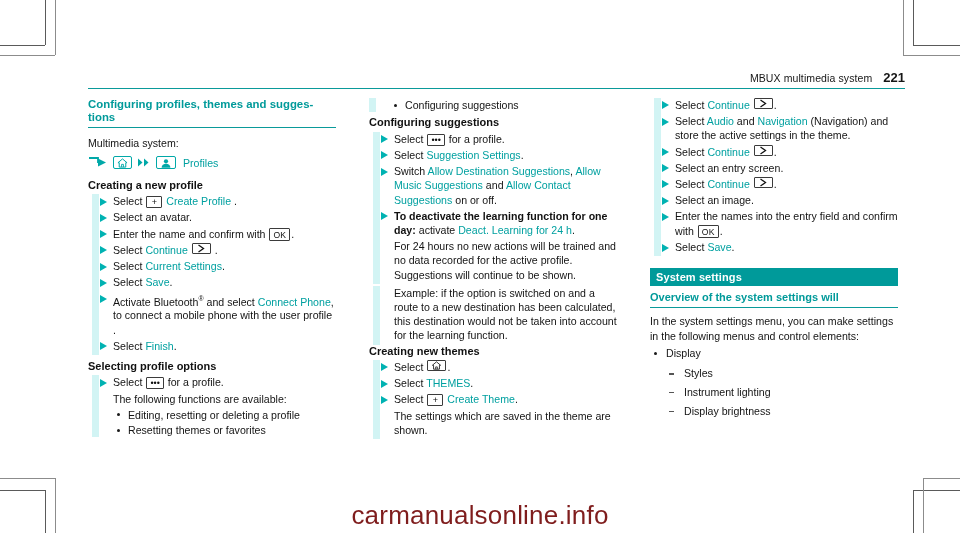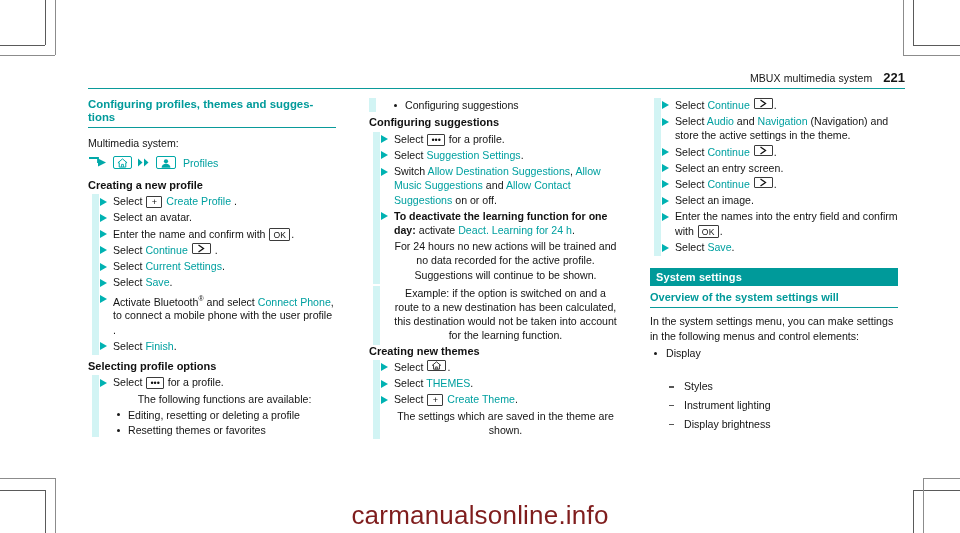--- a/index.html
+++ b/index.html
@@ -65,36 +65,36 @@
   }
   .step .bar{
     position:absolute;left:0;top:0;bottom:-2px;width:7px;background:#d2f4f4;
   }
   .step .tri{
     position:absolute;left:8px;top:3.4px;width:0;height:0;
     border-top:4.3px solid transparent;border-bottom:4.3px solid transparent;
     border-left:7px solid #00b2b2;
   }
   .step .txt{flex:1;}
-  .step.cont{padding-left:21px;text-align:center;}
+  .step.cont{padding-left:21px;}
 
   
   .blist{position:relative;padding-left:21px;margin:1px 0 2px 0;}
   .blist .bar{position:absolute;left:0;top:0;bottom:0;width:7px;background:#d2f4f4;}
   .bitem{
     position:relative;padding-left:15px;font-size:10.6px;line-height:14.2px;margin-bottom:1px;
   }
   .bitem::before{
     content:"";position:absolute;left:4px;top:5.6px;width:3px;height:3px;
     border-radius:50%;background:#1a1a1a;
   }
 
   
   .plist{margin:3px 0 0 0;}
-  .pitem{position:relative;padding-left:16px;font-size:10.6px;line-height:14.6px;margin-bottom:19px;}
+  .pitem{position:relative;padding-left:16px;font-size:10.6px;line-height:14.6px;margin-bottom:6px;}
   .pitem::before{content:"";position:absolute;left:4px;top:6px;width:3px;height:3px;border-radius:50%;background:#1a1a1a;}
   .dlist{margin:0 0 0 16px;}
   .ditem{position:relative;padding-left:18px;font-size:10.6px;line-height:14.6px;margin-bottom:4px;}
   .ditem::before{content:"";position:absolute;left:3px;top:7px;width:5px;height:1.2px;background:#555;}
 
   
   .tl{color:#00a0a0;}
   .bld{font-weight:bold;color:#111;}
   .sup{font-size:7px;vertical-align:super;}
 

